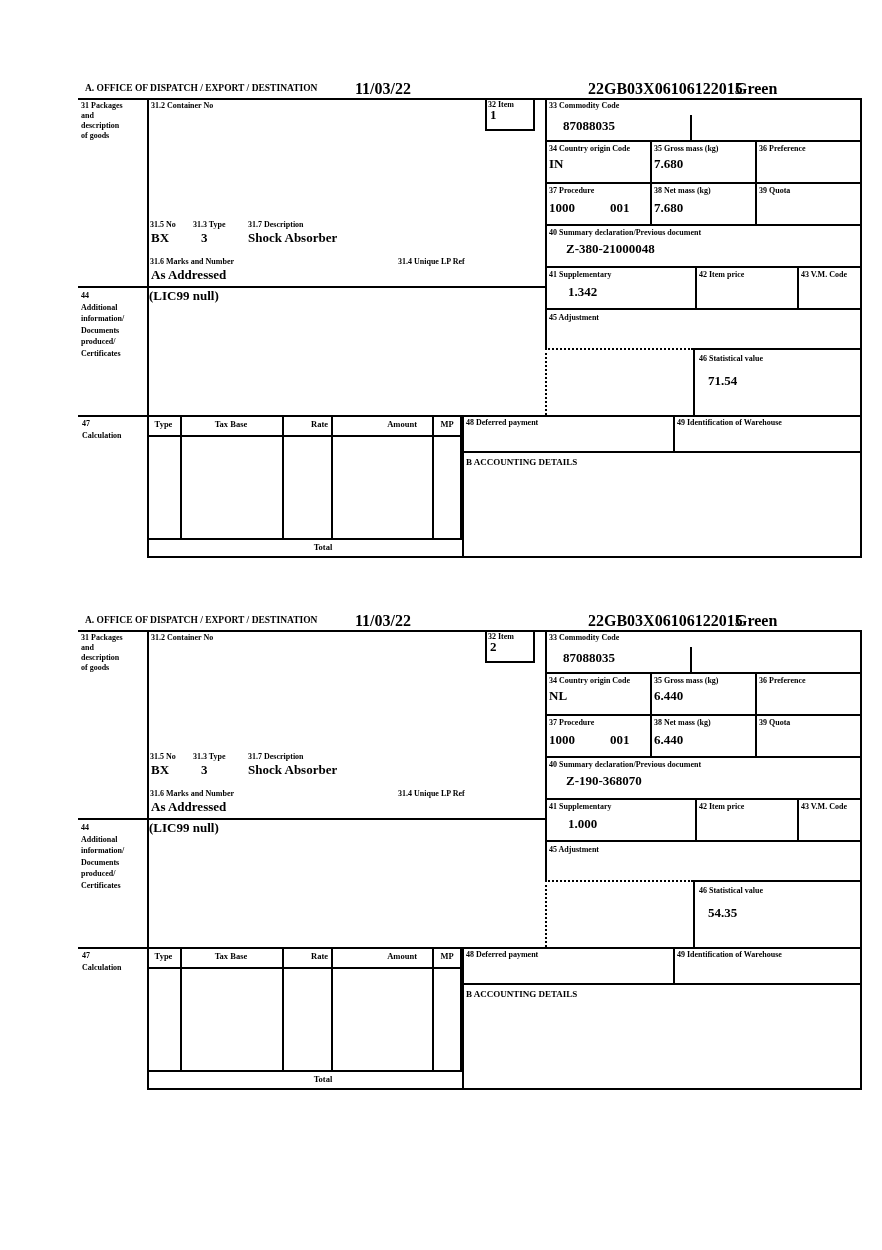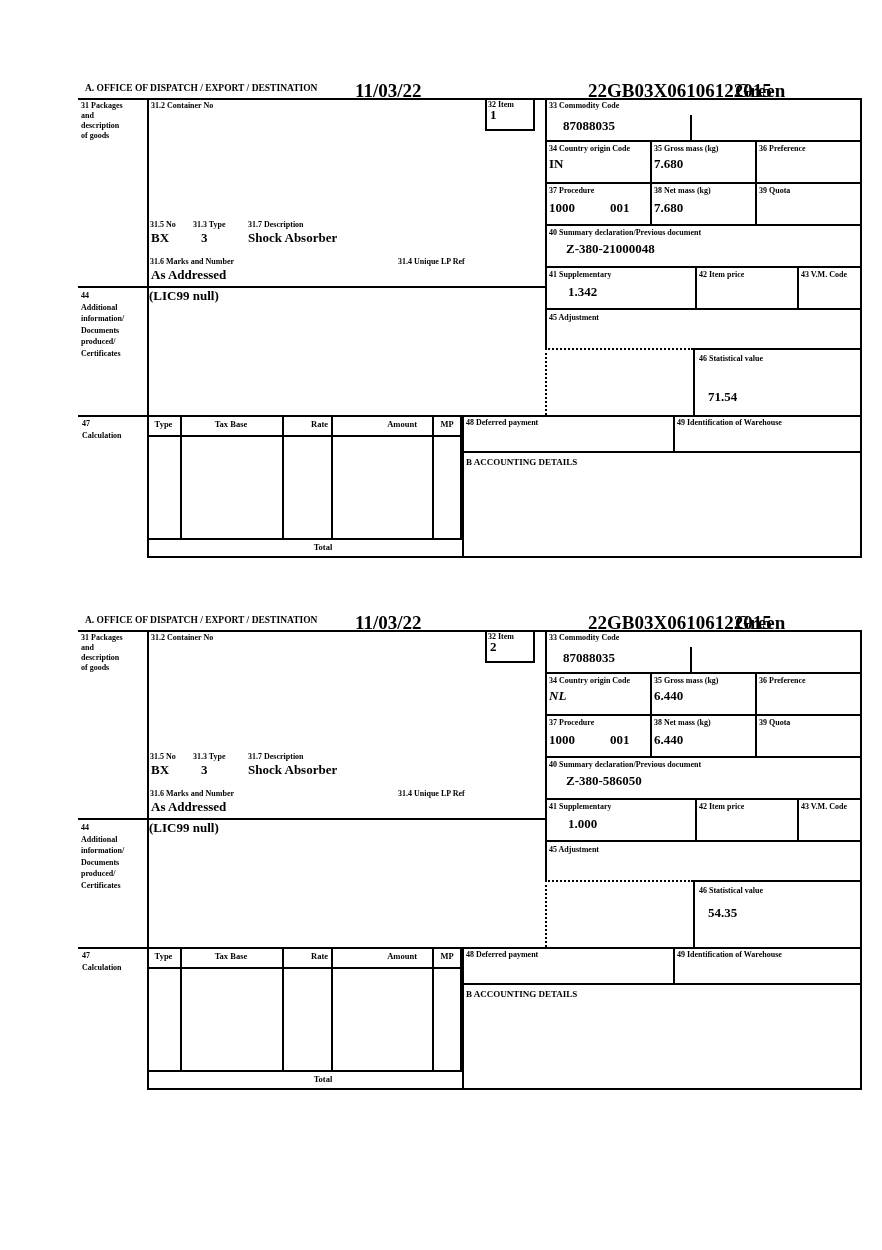--- a/index.html
+++ b/index.html
@@ -9,21 +9,21 @@
   .section{position:relative;width:882px;height:532px;}
   .hl{position:absolute;height:2px;background:#000;}
   .vl{position:absolute;width:2px;background:#000;}
   .hd{position:absolute;height:0;border-top:2px dotted #000;}
   .vd{position:absolute;width:0;border-left:2px dotted #000;}
   .bx{position:absolute;border:2px solid #000;background:#fff;}
   .lbl{position:absolute;font-size:8px;font-weight:bold;line-height:10px;white-space:pre-line;}
   .val{position:absolute;font-size:13px;font-weight:bold;white-space:nowrap;}
   .th{position:absolute;font-size:8.5px;font-weight:bold;}
   .hdrA{position:absolute;font-size:9.5px;font-weight:bold;white-space:nowrap;text-align:center;}
-  .hdrV{position:absolute;font-size:19px;font-weight:bold;white-space:nowrap;}
+  .hdrV{position:absolute;font-size:16px;font-weight:bold;white-space:nowrap;}
 </style>
 </head>
 <body>
 
 <div id="page">
   <div id="sections">
   <div class="section">
 
     <div class="hdrA" style="left:85px;top:3px;">A.  OFFICE OF DISPATCH / EXPORT / DESTINATION</div>
     <div class="hdrV" style="left:355px;top:0px;">11/03/22</div>
@@ -98,21 +98,21 @@
     <div class="val" style="left:566px;top:161px;">Z-380-21000048</div>
 
     <div class="lbl" style="left:549px;top:190px;">41 Supplementary</div>
     <div class="val" style="left:568px;top:204px;">1.342</div>
     <div class="lbl" style="left:699px;top:190px;">42 Item price</div>
     <div class="lbl" style="left:801px;top:190px;">43 V.M. Code</div>
 
     <div class="lbl" style="left:549px;top:233px;">45 Adjustment</div>
 
     <div class="lbl" style="left:699px;top:274px;">46 Statistical value</div>
-    <div class="val" style="left:708px;top:293px;margin-top:16px;">71.54</div>
+    <div class="val" style="left:708px;top:293px;">71.54</div>
 
     <div class="lbl" style="left:82px;top:338px;line-height:12px;">47
 Calculation</div>
     <div class="bx" style="left:147px;top:335px;width:311px;height:121px;"></div>
     <div class="hl" style="left:147px;top:355px;width:315px;"></div>
     <div class="vl" style="left:180px;top:335px;height:125px;"></div>
     <div class="vl" style="left:282px;top:335px;height:125px;"></div>
     <div class="vl" style="left:331px;top:335px;height:125px;"></div>
     <div class="vl" style="left:432px;top:335px;height:125px;"></div>
     <div class="th" style="left:147px;top:339px;width:33px;text-align:center;">Type</div>
@@ -185,34 +185,34 @@
 information/
 Documents
 produced/
 Certificates</div>
     <div class="val" style="left:149px;top:208px;">(LIC99 null)</div>
 
     <div class="lbl" style="left:549px;top:21px;">33 Commodity Code</div>
     <div class="val" style="left:563px;top:38px;">87088035</div>
 
     <div class="lbl" style="left:549px;top:64px;">34 Country origin Code</div>
-    <div class="val" style="left:549px;top:76px;font-style:italic;">NL</div>
+    <div class="val" style="left:549px;top:76px;">NL</div>
     <div class="lbl" style="left:654px;top:64px;">35 Gross mass (kg)</div>
     <div class="val" style="left:654px;top:76px;">6.440</div>
     <div class="lbl" style="left:759px;top:64px;">36 Preference</div>
 
     <div class="lbl" style="left:549px;top:106px;">37 Procedure</div>
     <div class="val" style="left:549px;top:120px;">1000</div>
     <div class="val" style="left:610px;top:120px;">001</div>
     <div class="lbl" style="left:654px;top:106px;">38 Net mass (kg)</div>
     <div class="val" style="left:654px;top:120px;">6.440</div>
     <div class="lbl" style="left:759px;top:106px;">39 Quota</div>
 
     <div class="lbl" style="left:549px;top:148px;">40 Summary declaration/Previous document</div>
-    <div class="val" style="left:566px;top:161px;">Z-380-586050</div>
+    <div class="val" style="left:566px;top:161px;">Z-190-368070</div>
 
     <div class="lbl" style="left:549px;top:190px;">41 Supplementary</div>
     <div class="val" style="left:568px;top:204px;">1.000</div>
     <div class="lbl" style="left:699px;top:190px;">42 Item price</div>
     <div class="lbl" style="left:801px;top:190px;">43 V.M. Code</div>
 
     <div class="lbl" style="left:549px;top:233px;">45 Adjustment</div>
 
     <div class="lbl" style="left:699px;top:274px;">46 Statistical value</div>
     <div class="val" style="left:708px;top:293px;">54.35</div>

